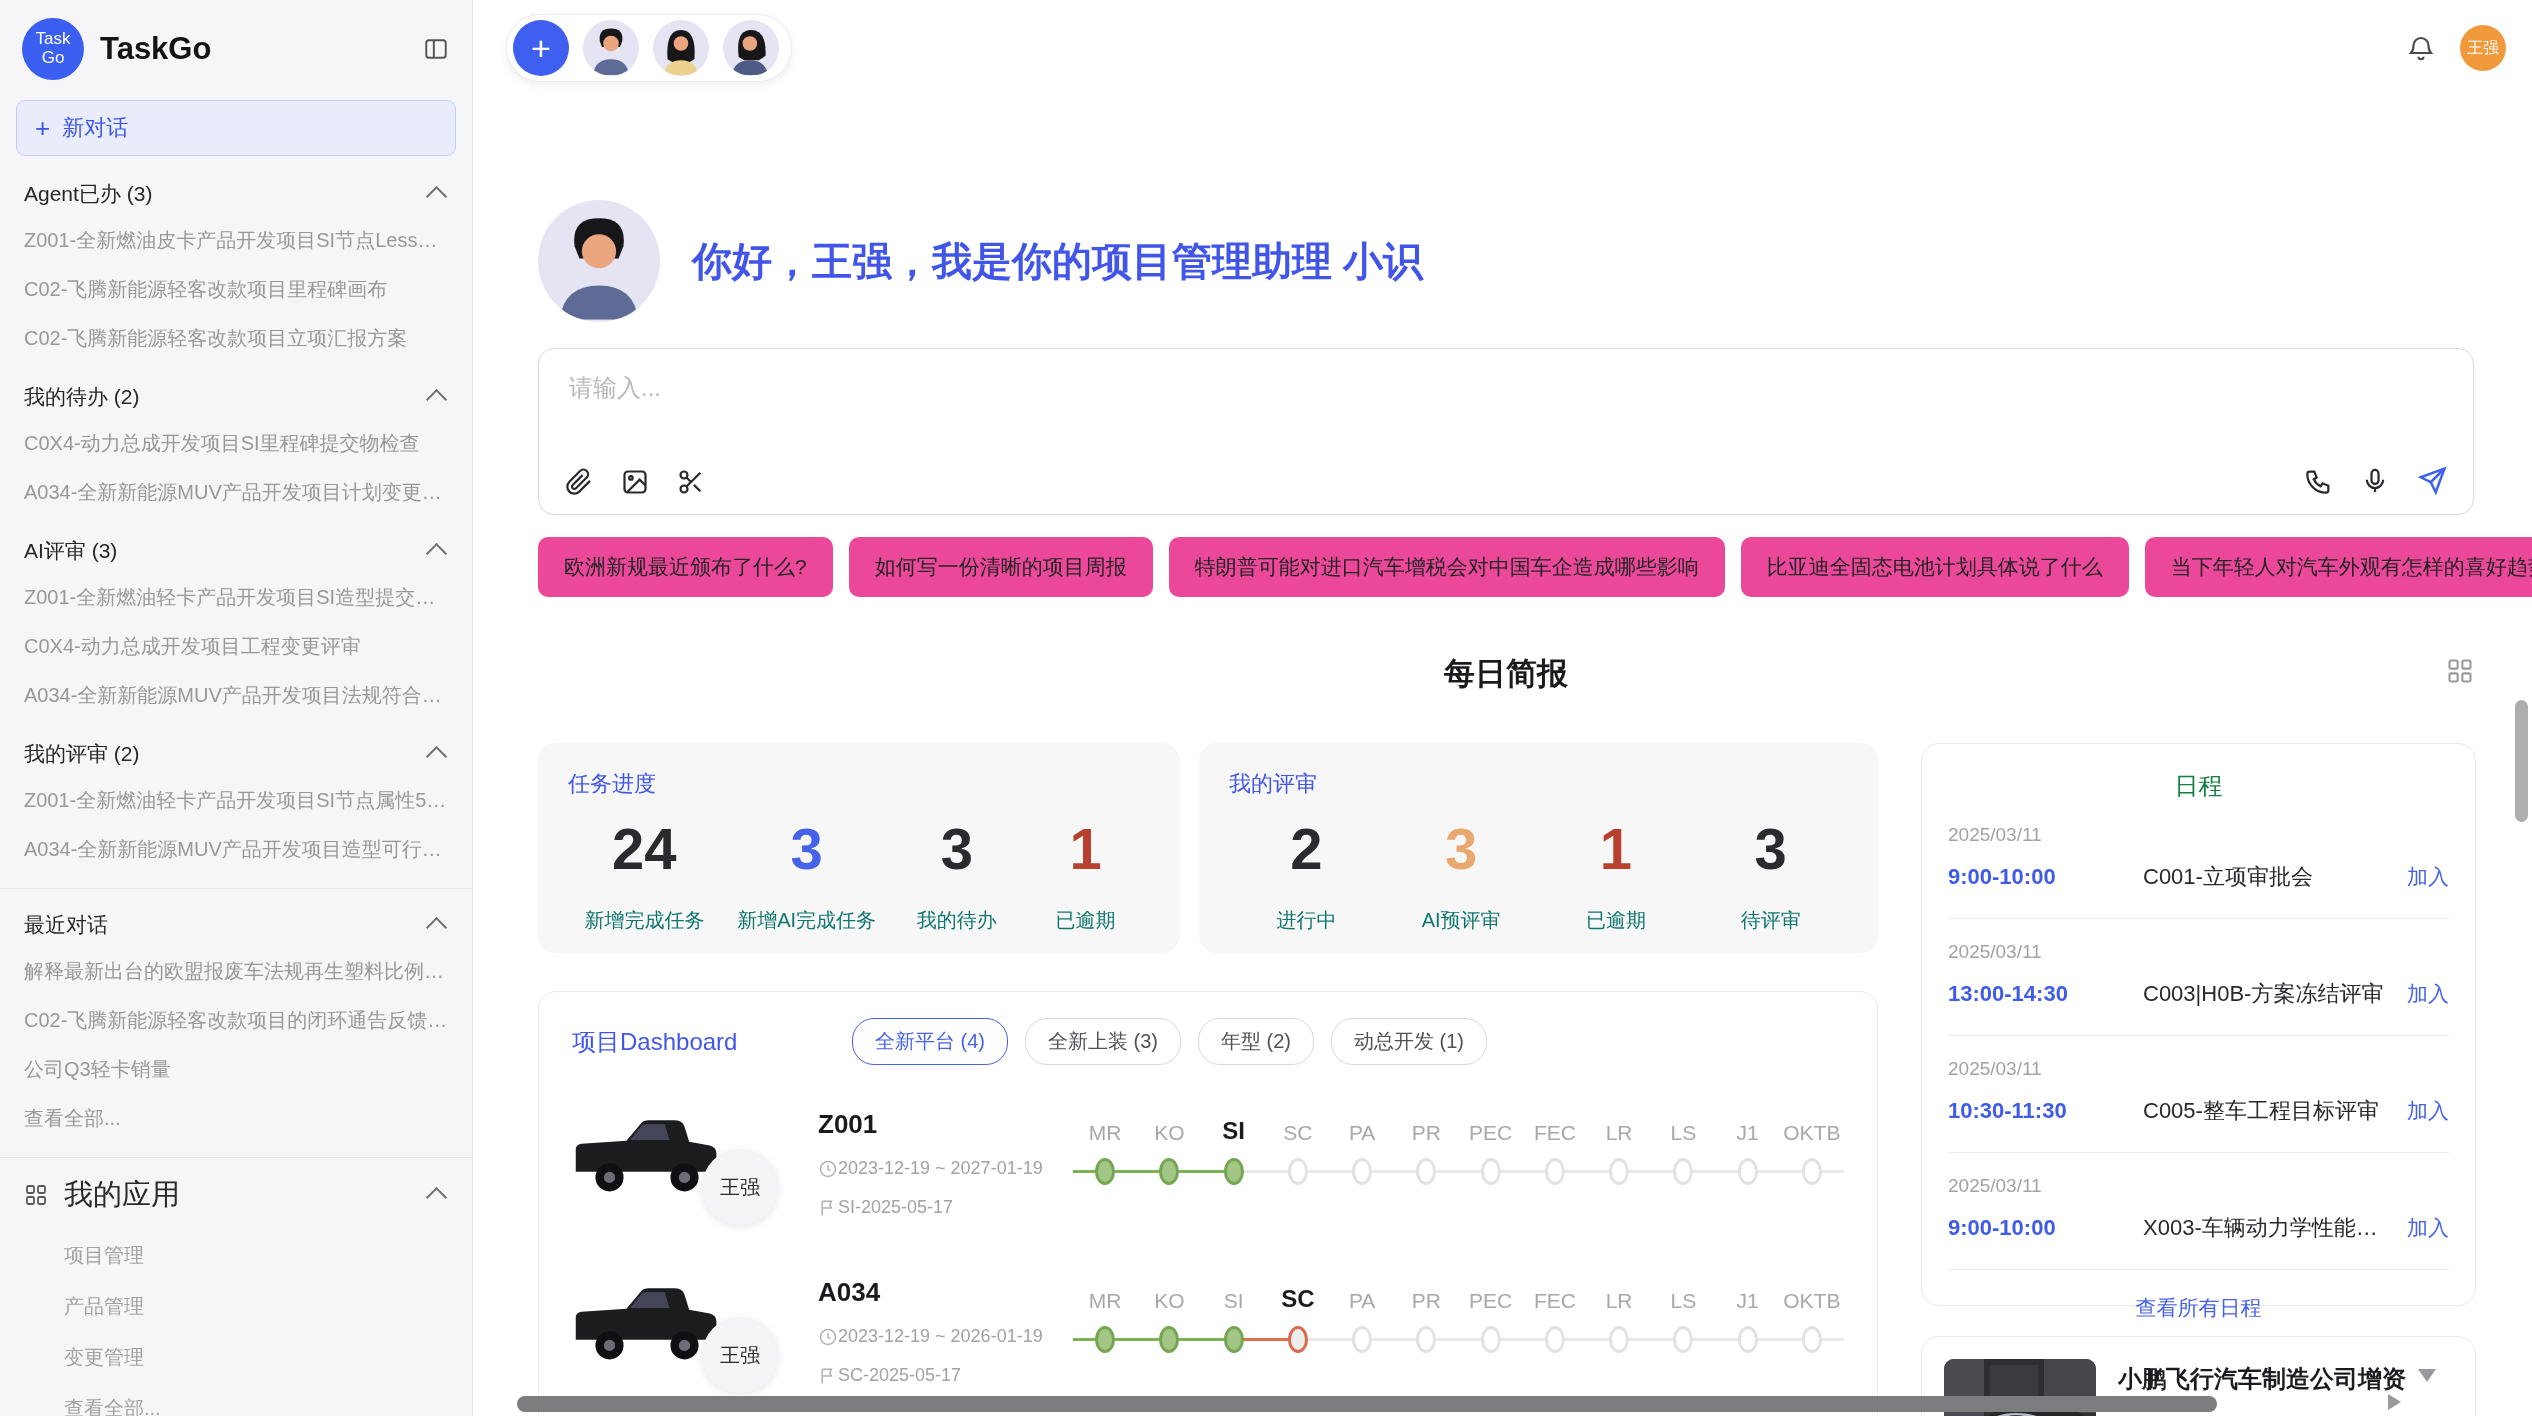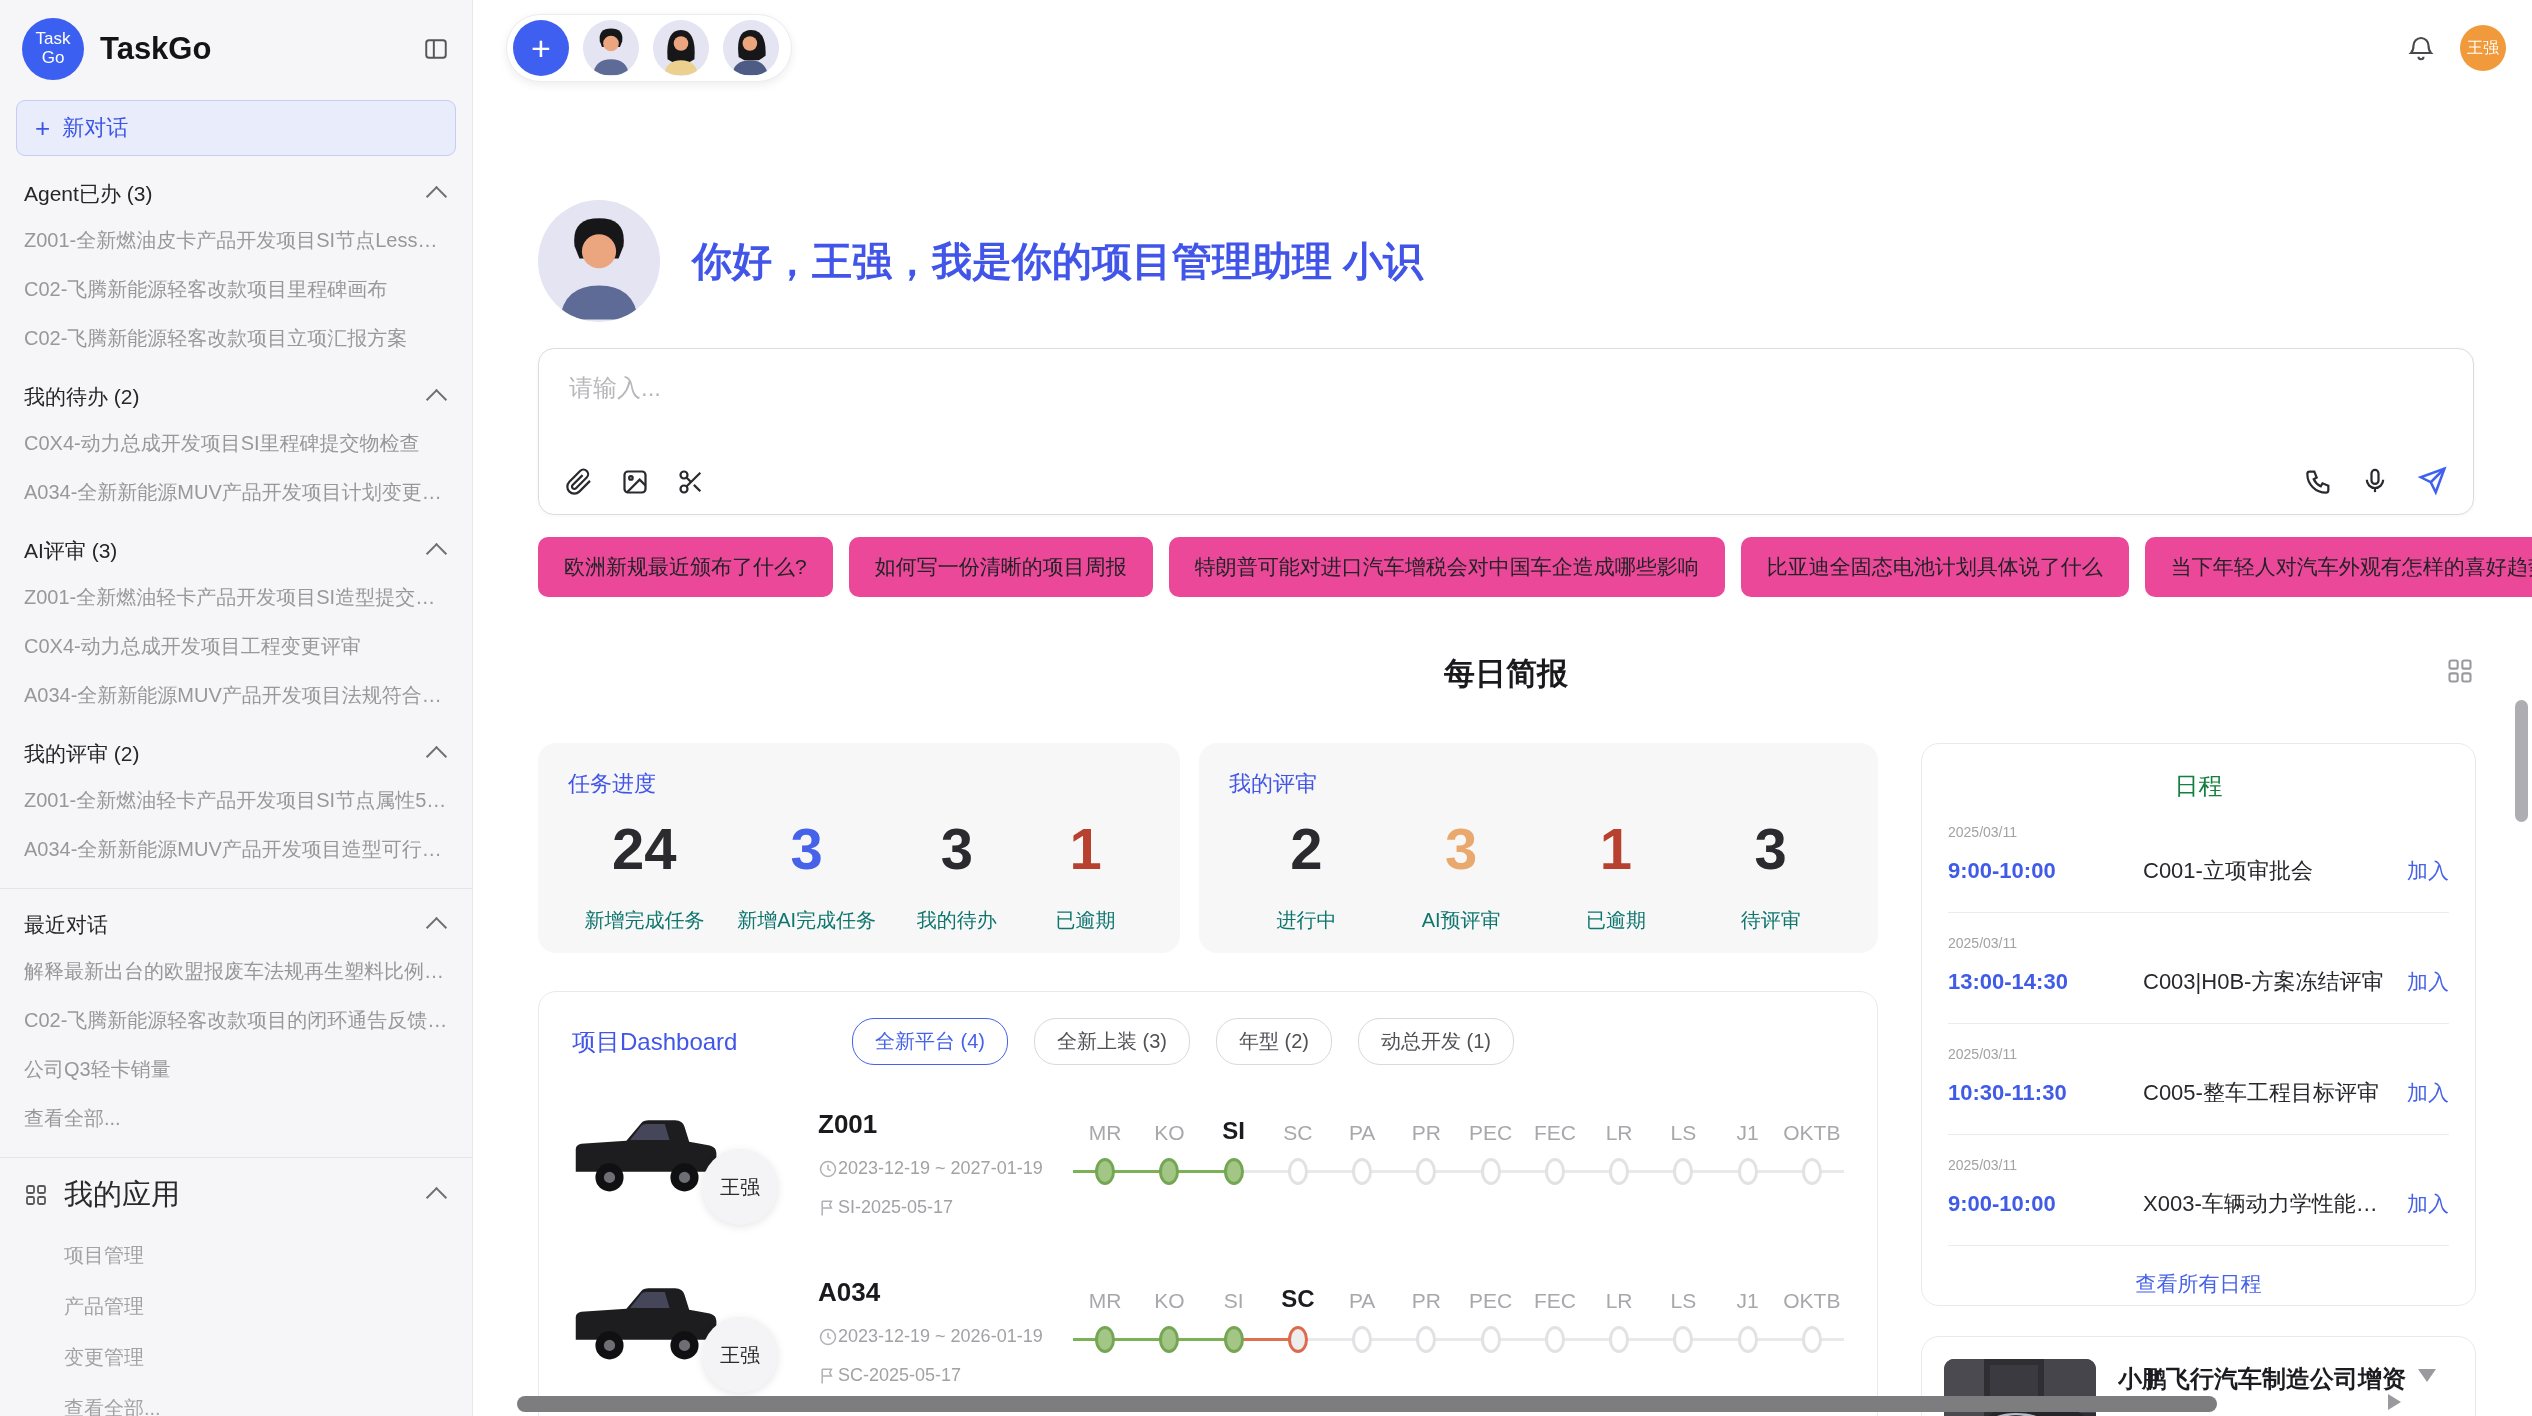--- a/index.html
+++ b/index.html
@@ -79,21 +79,21 @@
   .stat-nums{margin-top:18px;display:flex;justify-content:space-around;}
   .stat{display:flex;flex-direction:column;align-items:center;min-width:96px;}
   .stat .val{font-size:58px;font-weight:600;line-height:1.1;}
   .stat .lab{margin-top:26px;font-size:20px;color:#0f766e;}
   .c-dark{color:#2b2b2f;} .c-blue{color:#4662e8;} .c-orange{color:#e9a96e;} .c-red{color:#b8402e;}
   
   .dash-card{margin-top:38px;border:1px solid #e9e9ec;border-radius:18px;background:#fff;
     padding:26px 33px 0 33px;height:560px;box-sizing:border-box;overflow:hidden;}
   .dash-head{display:flex;align-items:center;}
   .dash-title{font-size:24px;color:#4156e8;font-weight:500;width:280px;}
-  .pills{display:flex;gap:26px;}
+  .pills{display:flex;gap:17px;}
   .pill{border:1px solid #d9d9dd;border-radius:22px;padding:9px 22px;font-size:20px;color:#505055;cursor:pointer;background:#fff;}
   .pill.active{border:1.5px solid #4662e8;color:#4662e8;}
   .p-row{margin-top:40px;display:flex;align-items:flex-start;}
   .p-media{position:relative;width:230px;height:128px;flex:none;}
   .p-truck{width:150px;height:96px;}
   .p-avatar{position:absolute;left:130px;top:44px;width:76px;height:76px;border-radius:50%;
     background:#f4f4f6;box-shadow:0 2px 8px rgba(0,0,0,.10);display:flex;align-items:center;
     justify-content:center;font-size:20px;color:#2a2a2e;}
   .p-info{margin-left:16px;width:255px;flex:none;}
   .p-code{font-size:26px;font-weight:700;color:#1a1a1e;margin-top:4px;}
@@ -110,21 +110,21 @@
   .ms-dot{position:relative;z-index:1;width:20px;height:27px;border-radius:50%;
     background:#fff;border:3px solid #e2e2e4;box-sizing:border-box;}
   .ms-cell.done .ms-dot{background:#a3c585;border-color:#74a653;}
   .ms-cell.overdue .ms-dot{background:#ededee;border-color:#dd6a4d;}
   
   .sch-card{border:1px solid #e9e9ec;border-radius:18px;background:#fff;height:563px;
     box-sizing:border-box;padding:26px 26px 16px 26px;}
   .sch-title{text-align:center;font-size:24px;color:#15803d;}
   .sch-item{padding:22px 0 26px 0;border-bottom:1px solid #ececef;}
   .sch-item:last-of-type{border-bottom:1px solid #ececef;}
-  .sch-date{font-size:14px;color:#a2a2a6;}
+  .sch-date{font-size:19px;color:#a2a2a6;}
   .sch-row{margin-top:16px;display:flex;align-items:center;}
   .sch-time{width:195px;flex:none;font-size:22px;font-weight:700;color:#3f5be8;}
   .sch-name{flex:1;font-size:22px;color:#28282c;white-space:nowrap;overflow:hidden;text-overflow:ellipsis;}
   .sch-join{font-size:21px;color:#4662e8;cursor:pointer;flex:none;margin-left:14px;}
   .sch-footer{text-align:center;font-size:21px;color:#4662e8;margin-top:24px;cursor:pointer;}
   
   .news-card{margin-top:30px;border:1px solid #e9e9ec;border-radius:18px;background:#fff;
     padding:22px;display:flex;gap:22px;height:160px;box-sizing:border-box;}
   .news-img{width:152px;height:96px;border-radius:10px;overflow:hidden;flex:none;}
   .news-body{flex:1;overflow:hidden;}

